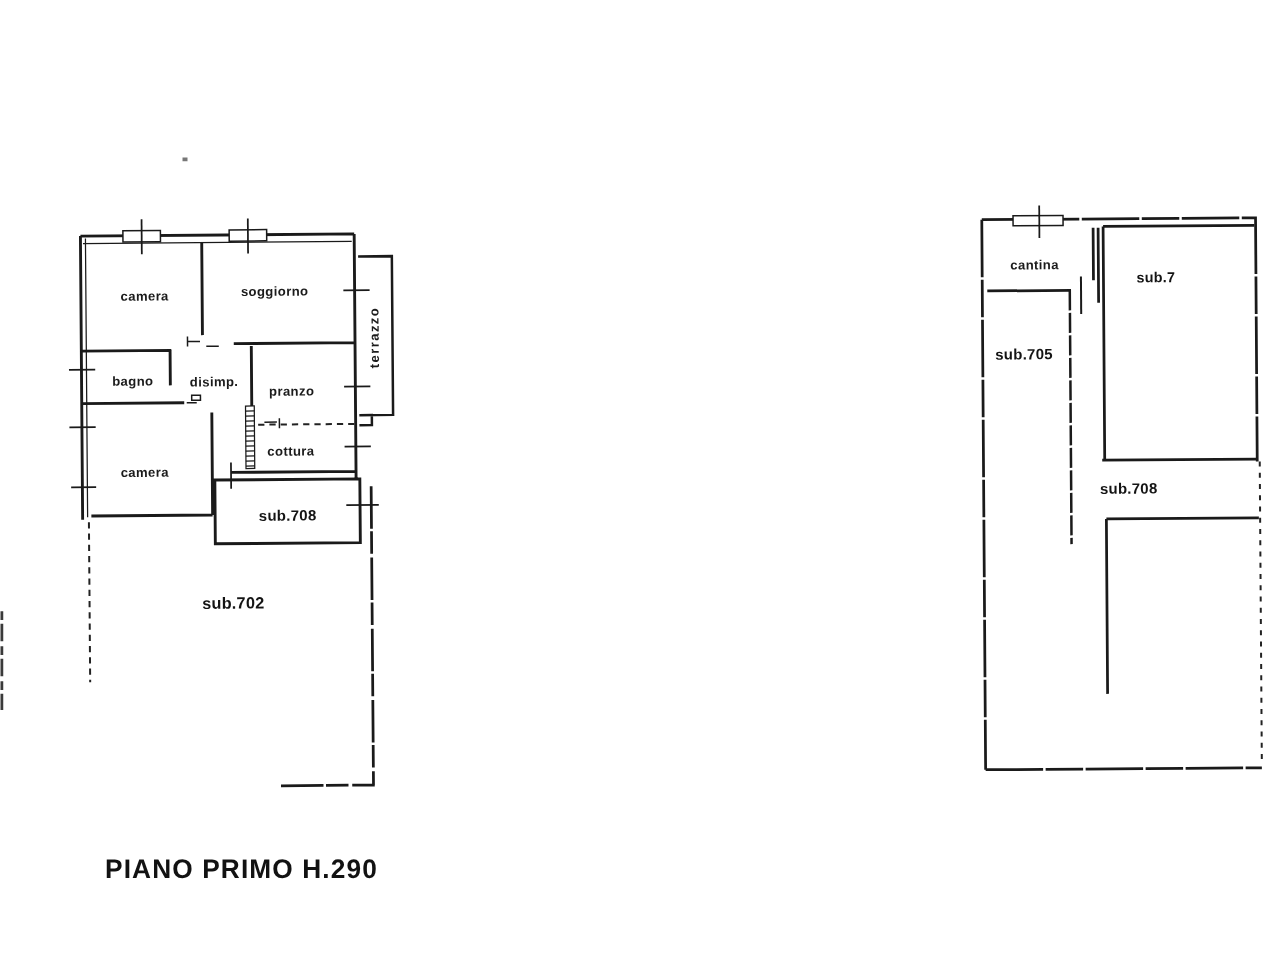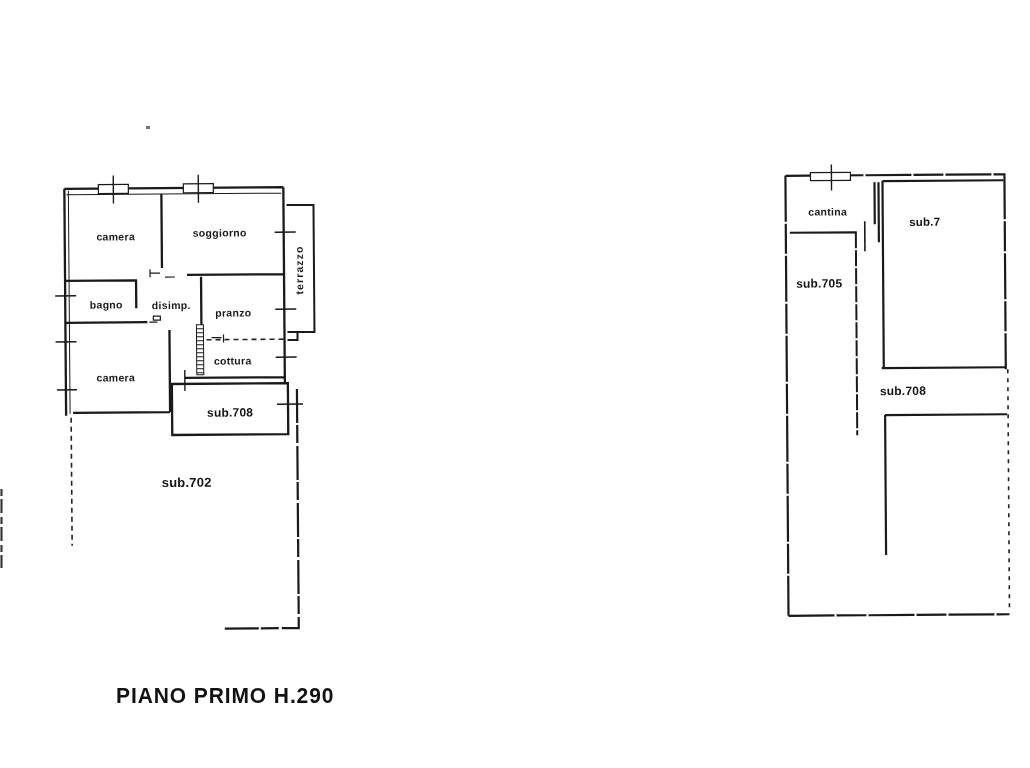--- a/index.html
+++ b/index.html
@@ -39,21 +39,20 @@
   .floor-title{
     position:absolute;
     left:84px;
     top:684px;
     font-size:21px;
     font-weight:600;
     letter-spacing:.9px;
     color:#121212;
     transform:scaleY(1.02);
     white-space:nowrap;
-    margin-left:32px;
   }
 </style>
 </head>
 <body>
 
 <div class="page">
 
   <svg width="1030" height="768" viewBox="0 0 1030 768">
 
     <rect x="146" y="126" width="4" height="3" fill="#555" opacity=".8"></rect>

